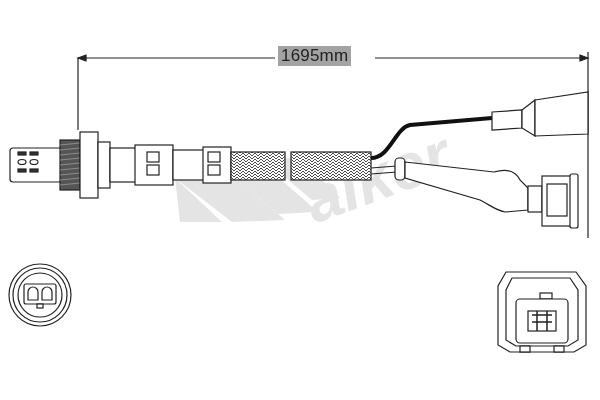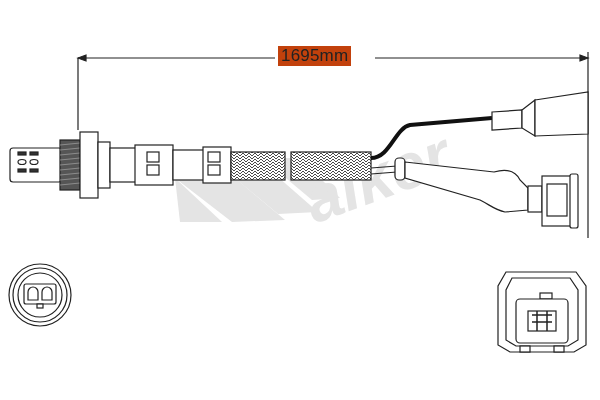--- a/index.html
+++ b/index.html
@@ -1,18 +1,18 @@
 <!DOCTYPE html>
 <html><head>
 <meta charset="utf-8">
 <style>
   html, body { margin: 0; padding: 0; background: #ffffff; }
   body { width: 600px; height: 400px; position: relative; overflow: hidden; font-family: "Liberation Sans", sans-serif; }
   #stage { position: absolute; left: 0; top: 0; width: 600px; height: 400px; }
-  .dim-label { position: absolute; left: 278px; top: 46px; font-size: 17px; color: #222; background: #c2410c; padding: 0 3px; letter-spacing: 0.2px; }
+  .dim-label { position: absolute; left: 278px; top: 46px; font-size: 17px; color: #222; background: #a3a3a3; padding: 0 3px; letter-spacing: 0.2px; }
 </style>
 </head>
 <body>
 
 <div id="stage">
   <svg width="600" height="400" viewBox="0 0 600 400" xmlns="http://www.w3.org/2000/svg">
     <defs>
       <pattern id="braid" width="6" height="6" patternUnits="userSpaceOnUse">
         <rect width="6" height="6" fill="#fff"></rect>
         <path d="M0 3 L3 0 L6 3 M0 6 L3 3 L6 6" stroke="#333" stroke-width="0.9" fill="none"></path>

